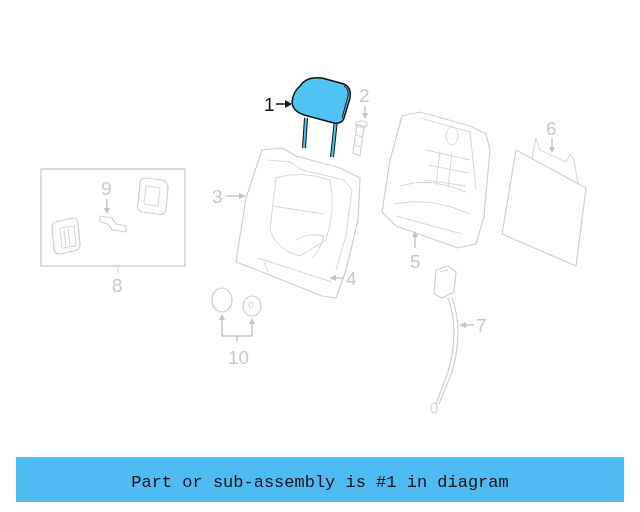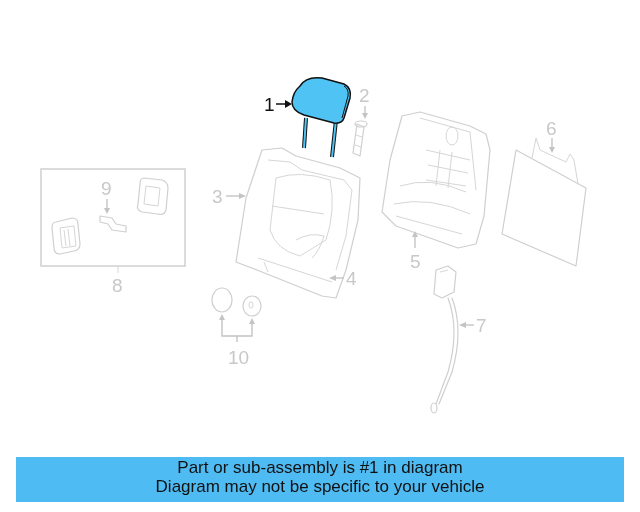--- a/index.html
+++ b/index.html
@@ -1,18 +1,18 @@
 <!DOCTYPE html>
 <html><head>
 <meta charset="utf-8">
 <style>
   html, body { margin:0; padding:0; background:#ffffff; }
   body { width:640px; height:512px; position:relative; overflow:hidden; font-family:"Liberation Sans", sans-serif; }
   #diagram { position:absolute; left:0; top:0; width:640px; height:512px; }
-  .banner { position:absolute; left:16px; top:457px; width:608px; height:45px; background:#4fbbf3; text-align:center; color:#111; font-size:17px; line-height:19px; padding-top:1px; box-sizing:border-box; }
+  .banner { position:absolute; left:16px; top:457px; width:608px; height:45px; background:#4fbbf3; text-align:center; color:#111; font-size:17px; line-height:19px; padding-top:16px; box-sizing:border-box;font-family:Liberation Mono, monospace; }
   .callout { font-family:"Liberation Sans", sans-serif; font-size:19px; fill:#c8c8c8; }
   .callout.active { fill:#111; }
   .ln { fill:none; stroke:#cfcfcf; stroke-width:1.2; stroke-linejoin:round; stroke-linecap:round; }
   .ln2 { fill:none; stroke:#d6d6d6; stroke-width:1; }
   .arrow { stroke:#c4c4c4; stroke-width:1.4; fill:none; }
   .arrowhead { fill:#c4c4c4; }
 </style>
 </head>
 <body>
 
@@ -136,14 +136,13 @@
     <path class="arrow" d="M222 318 L222 336 L252 336 L252 322"></path>
     <path class="arrowhead" d="M222 314 L219 320 L225 320 Z"></path>
     <path class="arrowhead" d="M252 318 L249 324 L255 324 Z"></path>
     <line class="arrow" x1="237" y1="336" x2="237" y2="342"></line>
     <text class="callout" x="228" y="364">10</text>
   </g>
 </svg>
 
 <div class="banner">
   <div>Part or sub-assembly is #1 in diagram</div>
-  <div>Diagram may not be specific to your vehicle</div>
 </div>
 
 </body></html>

